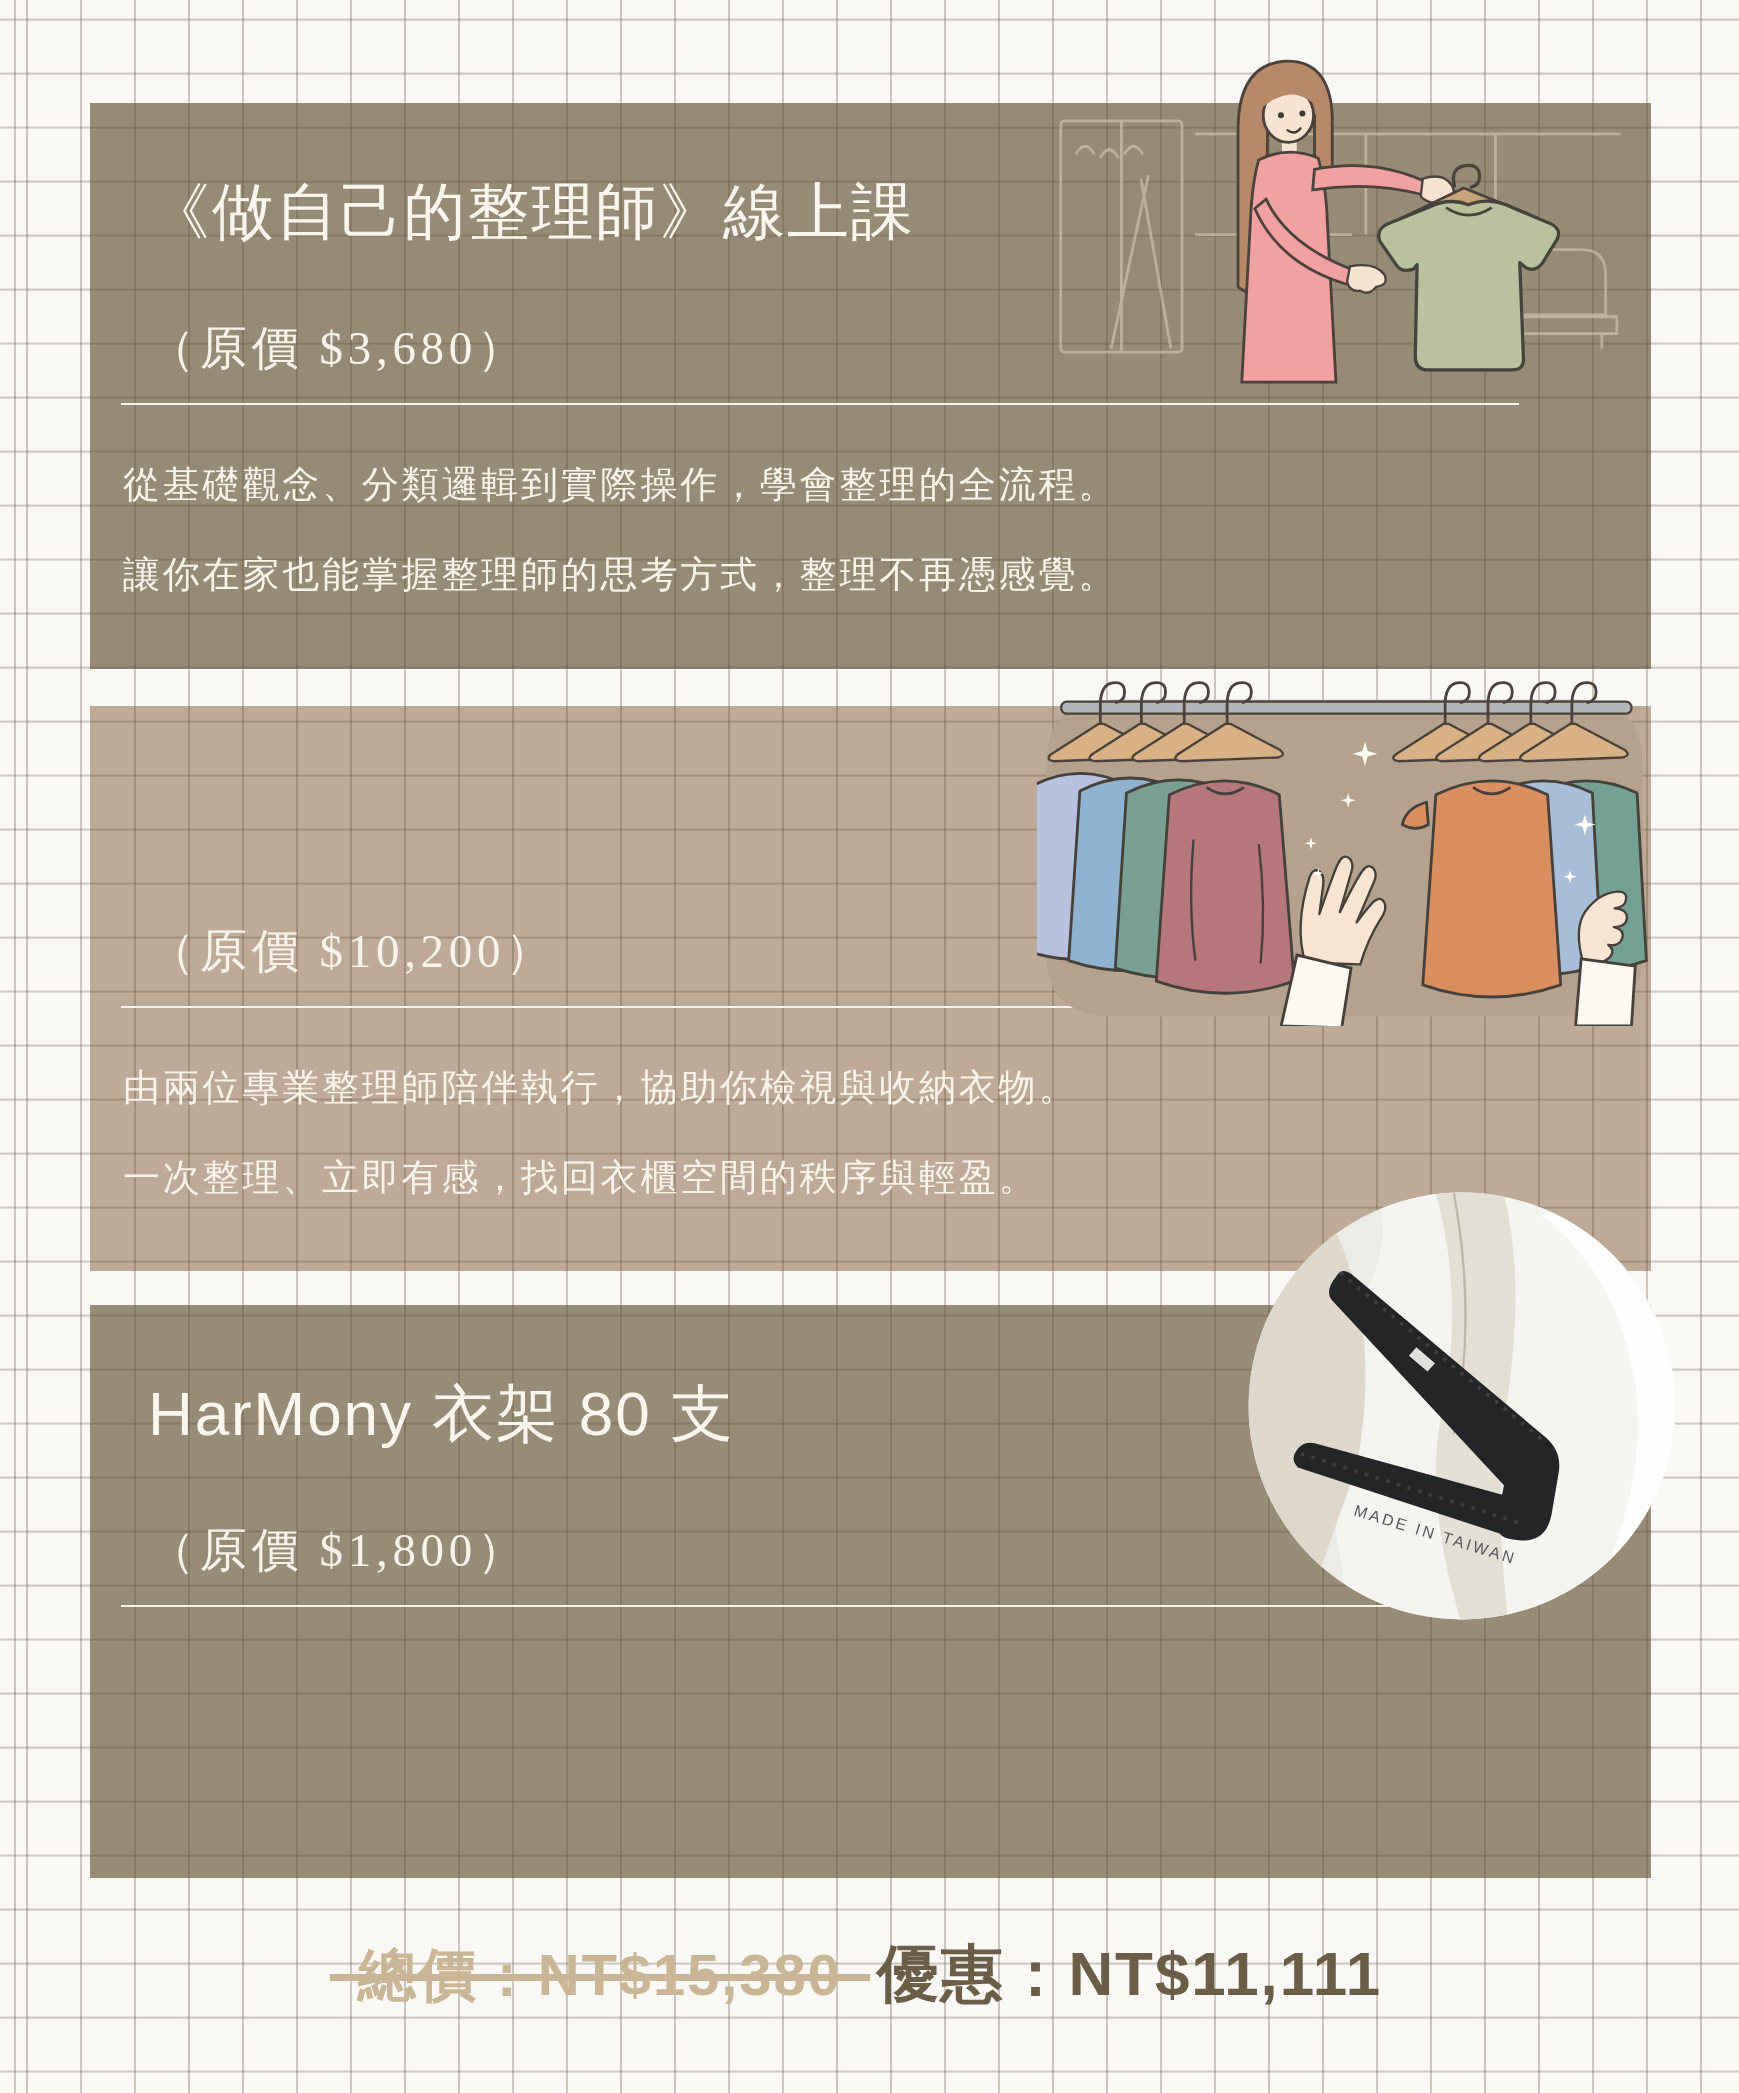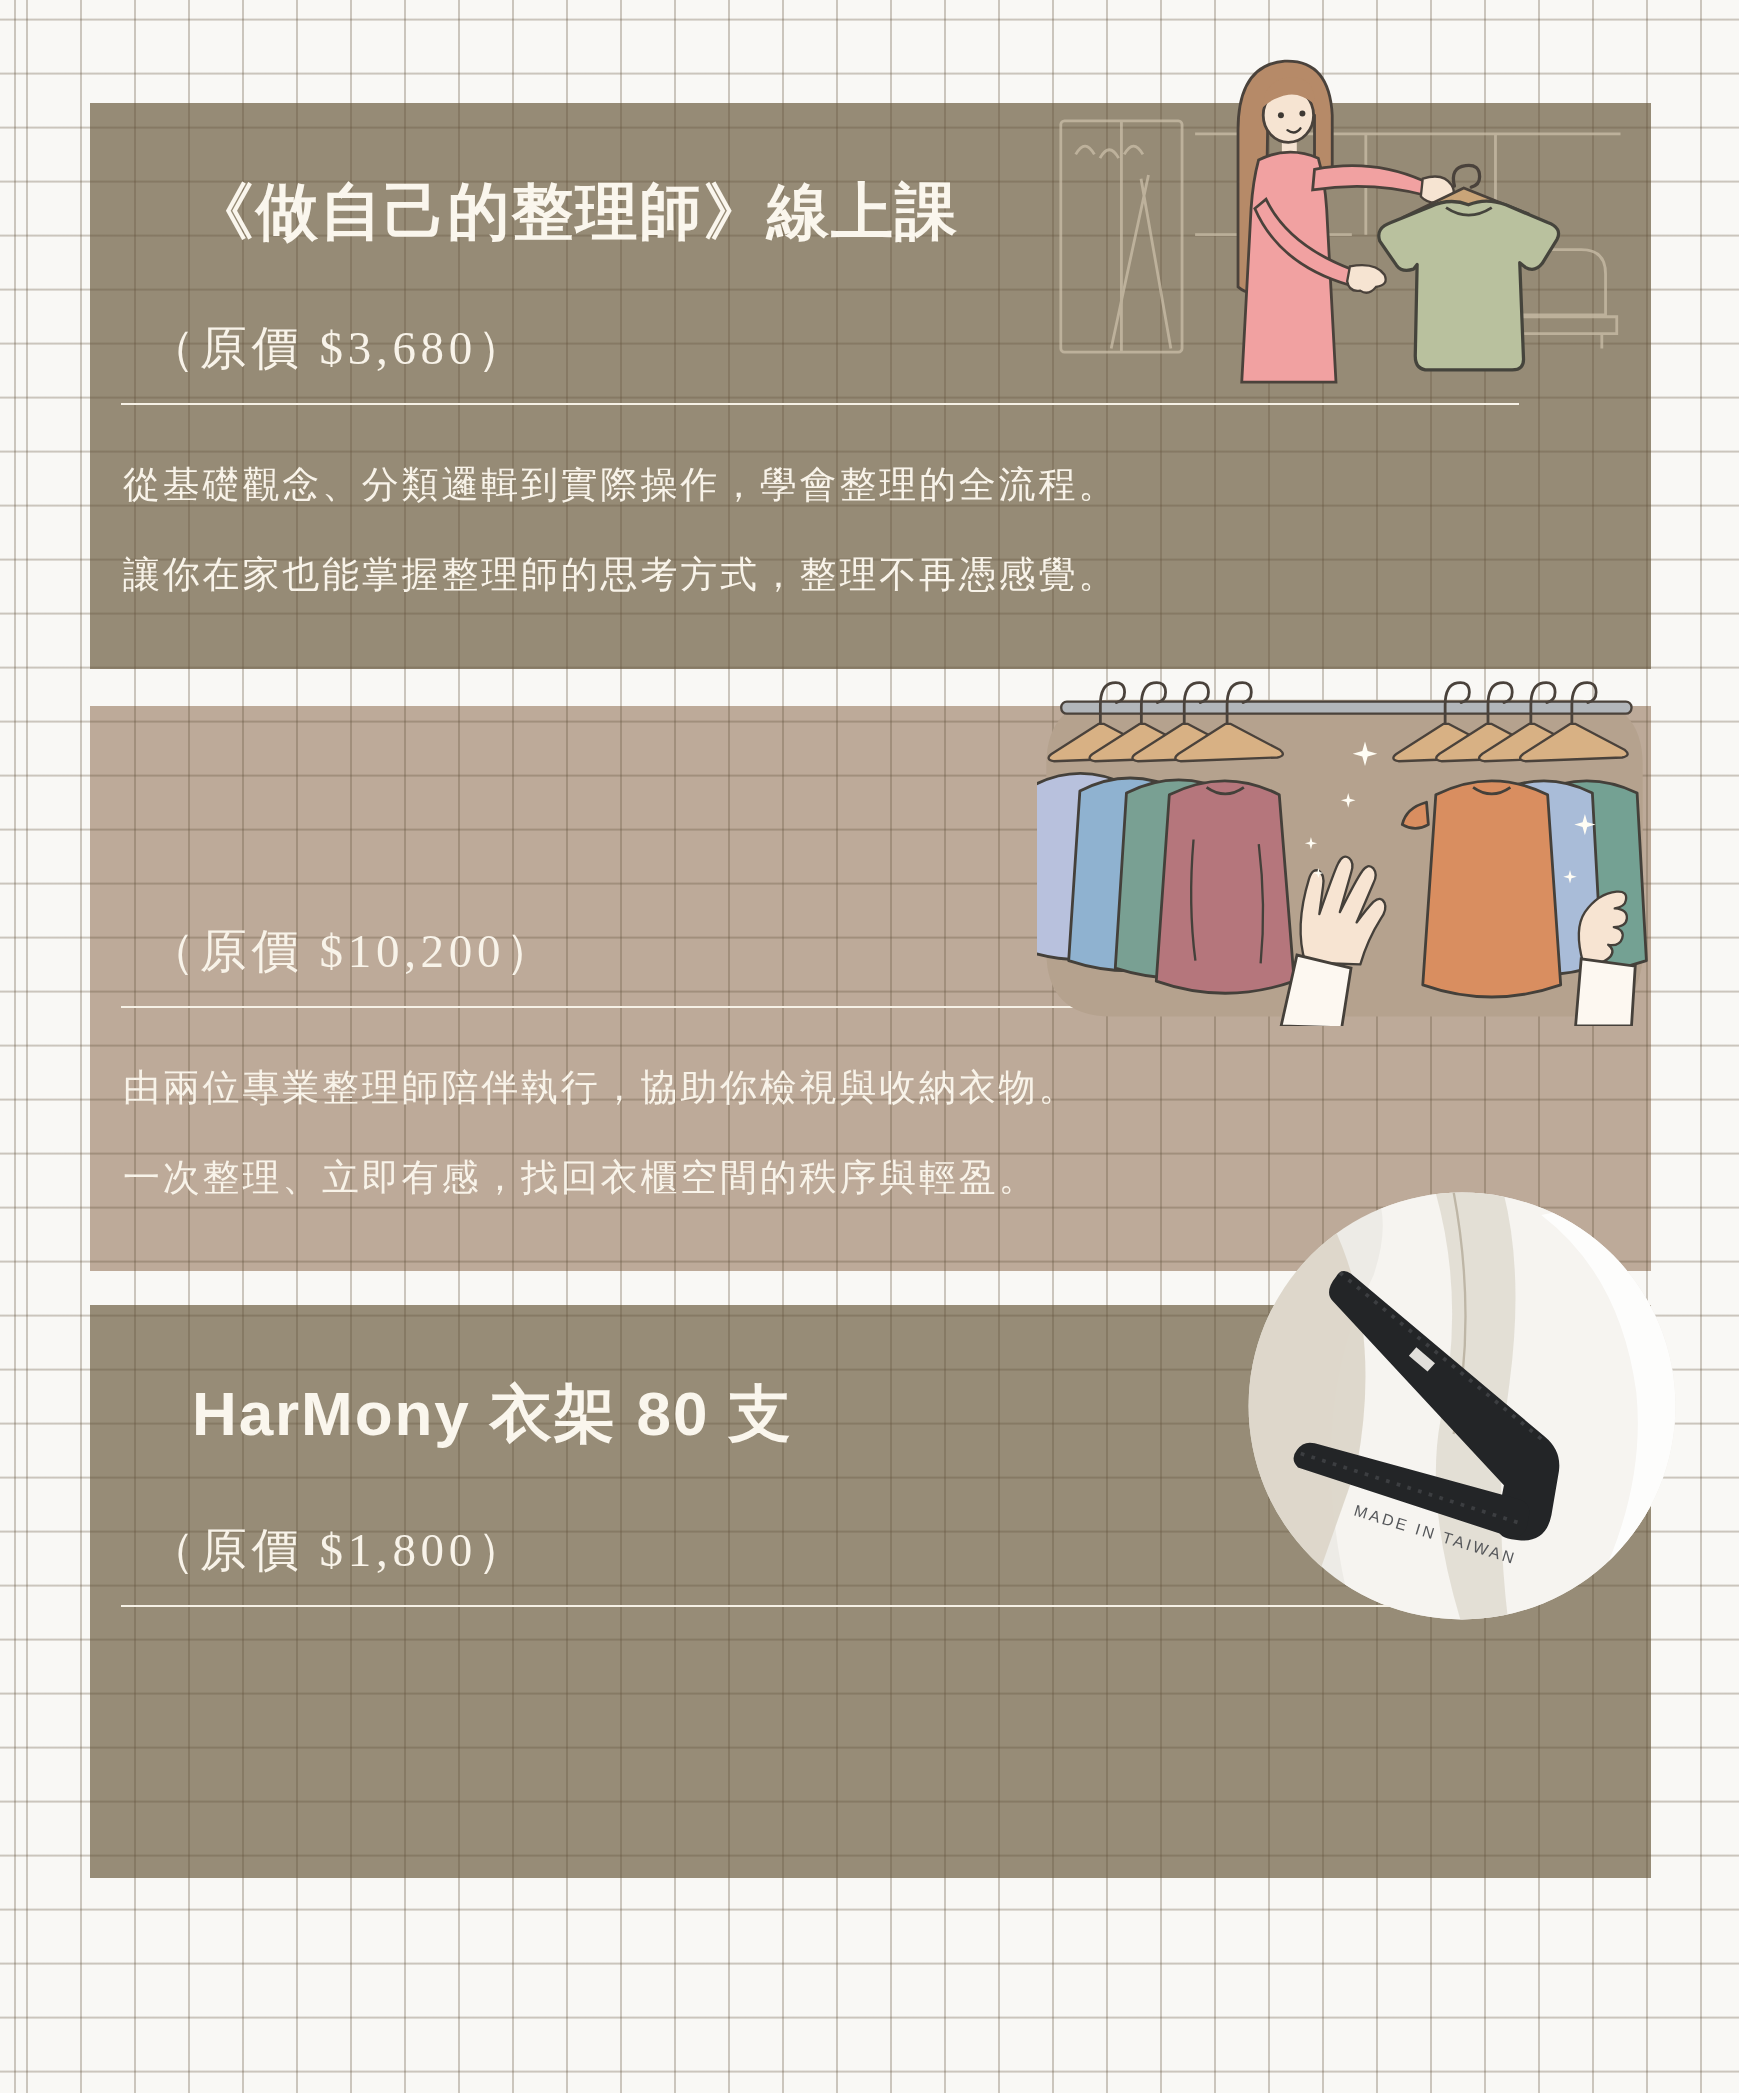--- a/index.html
+++ b/index.html
@@ -18,22 +18,22 @@
       repeating-linear-gradient(to bottom, rgba(96,80,58,0.30) 0 1.9px, transparent 1.9px 54px);
     background-position:26px 18.6px;
   }
   .card { position:absolute; left:90px; width:1561px; }
   .card-1 { top:103px;  height:566px; background:#968b76; }
   .card-2 { top:706px;  height:565px; background:#bdaa99; }
   .card-3 { top:1305px; height:573px; background:#978c77; }
   .card > * { position:absolute; z-index:2; }
   .card-title {
     left:58px; top:67px;
-    font-weight:700; font-size:62px; letter-spacing:1.9px;
-    color:#faf6ed; white-space:nowrap;margin-left:44px;
+    font-weight:400; font-size:62px; letter-spacing:1.9px;
+    color:#faf6ed; white-space:nowrap;
   }
   .card-price {
     left:58px; top:190px;
     font-family:"Liberation Serif", serif;
     font-size:47px; letter-spacing:4.7px; color:#f8f3e9; white-space:nowrap;margin-top:24px;
   }
   .card-divider {
     left:31px; top:300px; width:1398px; height:1.9px; background:#f6f1e6;
   }
   .card-desc {
@@ -199,15 +199,19 @@
         <path d="M100,96 Q106,86 116,93 L324,268 Q342,283 339,305 L331,352 Q325,382 296,379 L288,378 Q269,375 273,356 L280,320 L96,122 Q87,112 100,96 Z" fill="#232527"></path>
         <path d="M58,282 Q50,292 59,301 L282,374 Q301,380 305,363 L307,352 Q309,337 292,334 L77,275 Q65,272 58,282 Z" fill="#232527"></path>
         <path d="M104,92 L322,272" stroke="#3c3e41" stroke-width="4" stroke-dasharray="4 8"></path>
         <path d="M62,286 L295,360" stroke="#3c3e41" stroke-width="4" stroke-dasharray="4 8"></path>
         <path d="M186,172 l20,17 l-8,9 l-20,-17 z" fill="#f6f4f0" opacity="0.9"></path>
         <text x="118" y="352" transform="rotate(17 118 352)" font-size="17" letter-spacing="3" fill="#55575a" font-family="Liberation Sans, sans-serif">MADE IN TAIWAN</text>
       </g>
     </g>
   </svg>
 
+  <div class="summary">
+    <span class="summary-original">總價：NT$15,380</span>
+    <span class="summary-discount">優惠：NT$11,111</span>
+  </div>
 
 </div>
 
 
 </body></html>

